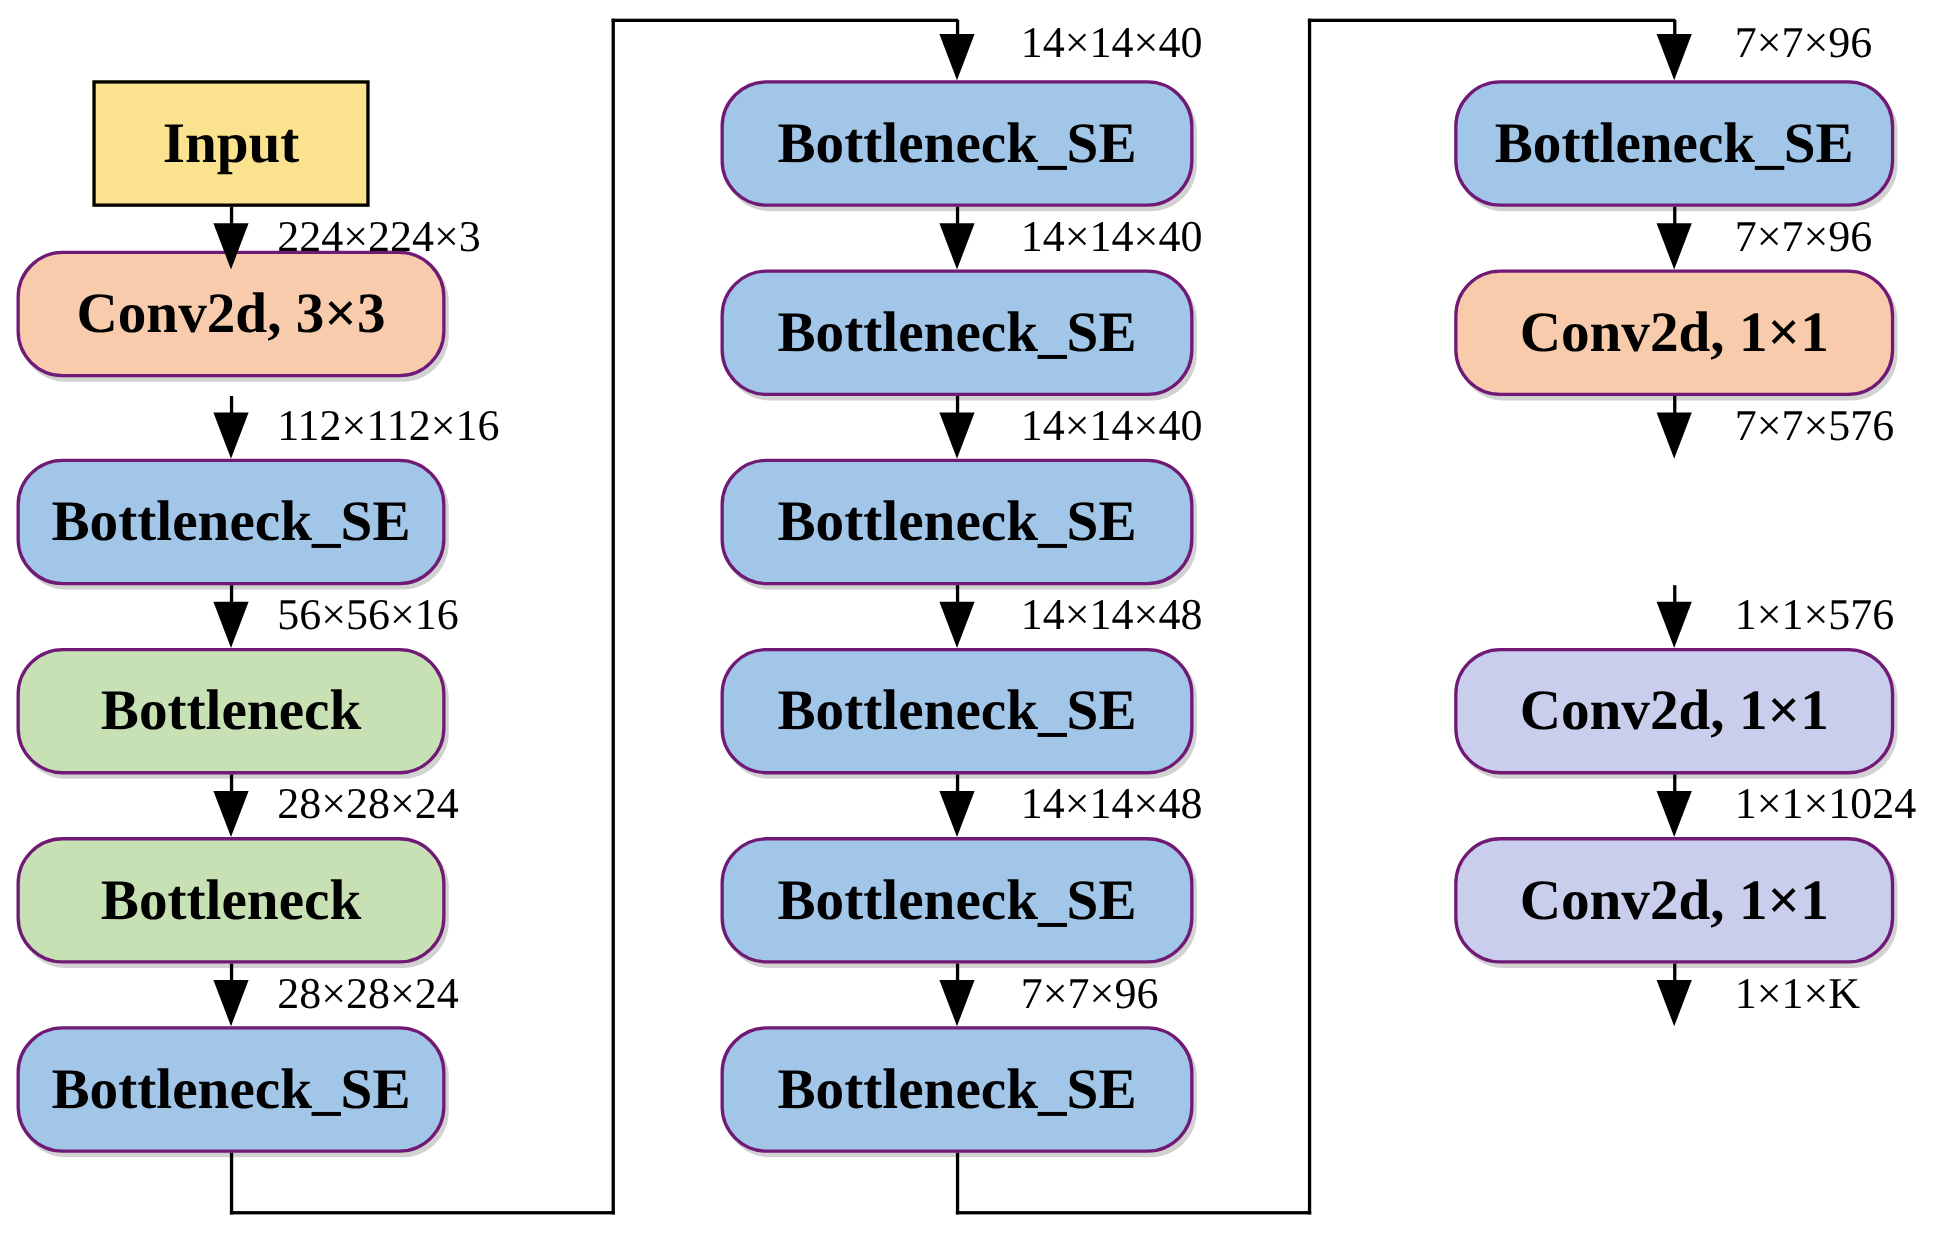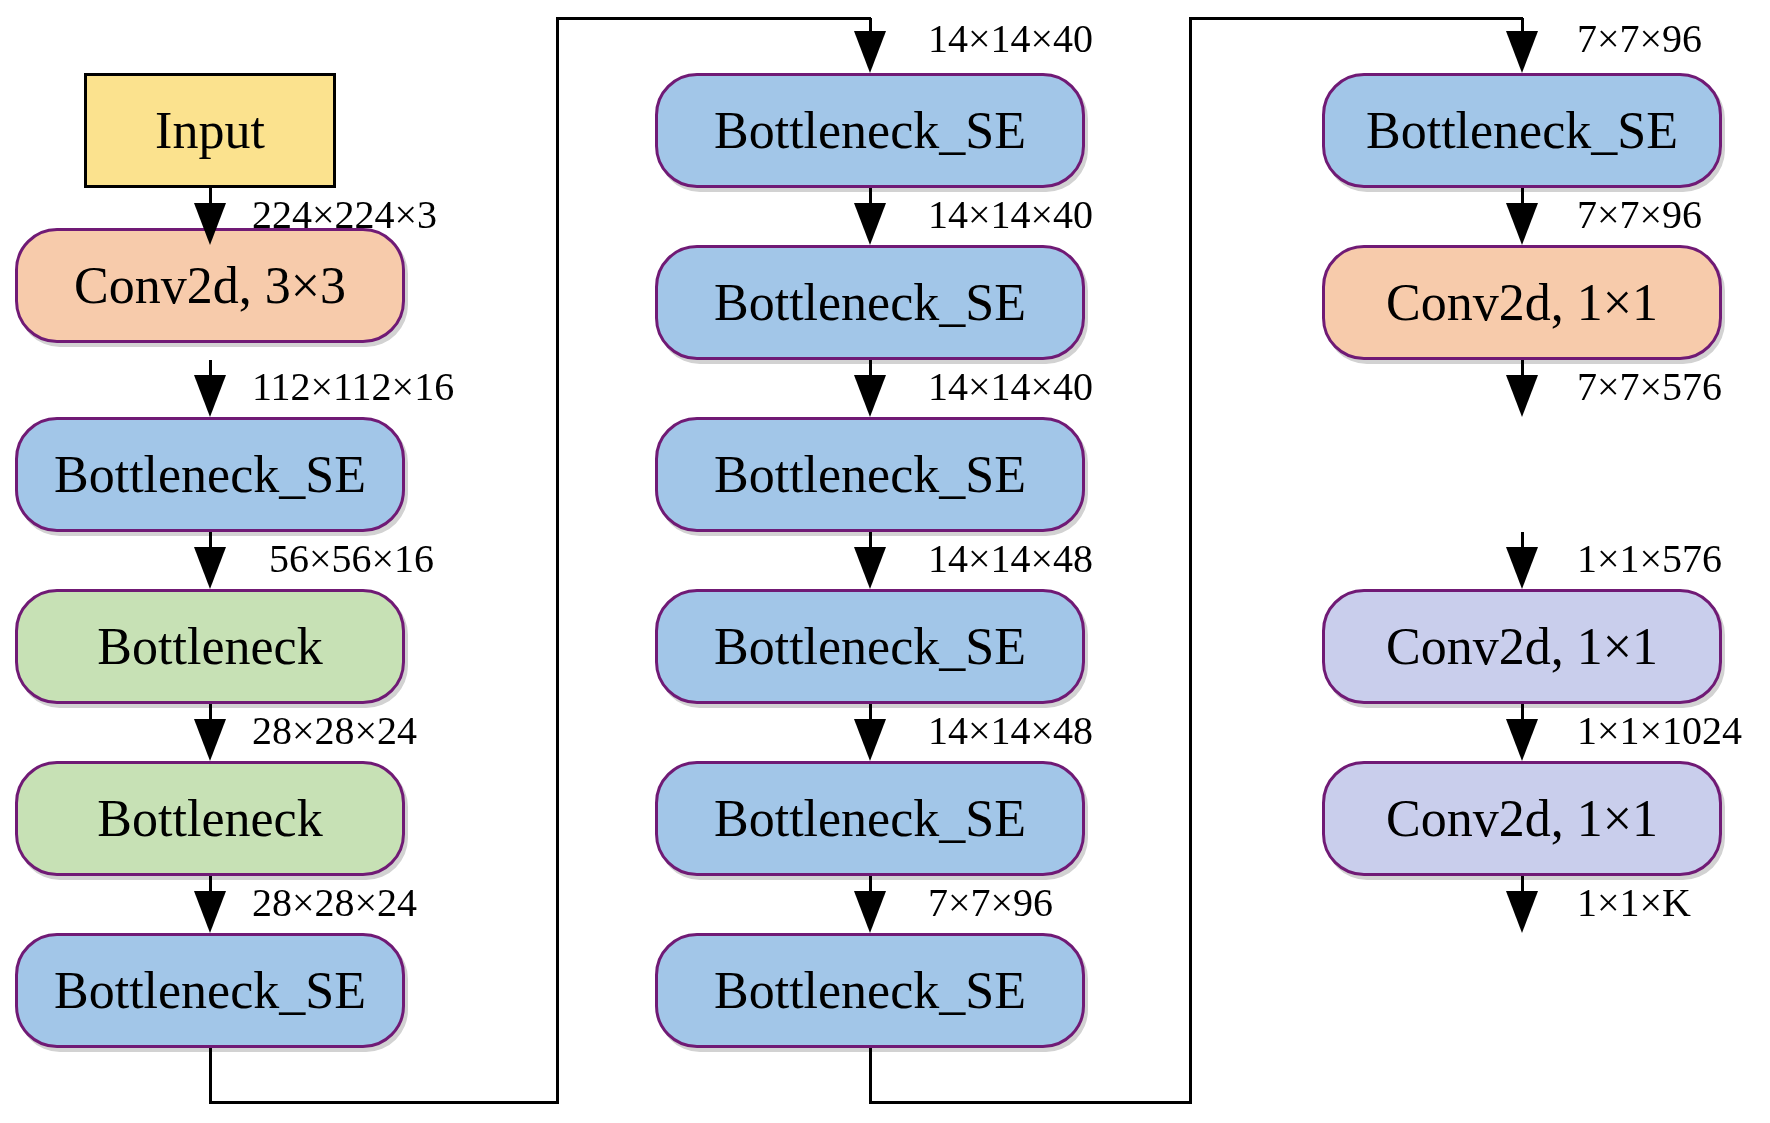--- a/index.html
+++ b/index.html
@@ -3,21 +3,21 @@
 <meta charset="utf-8">
 <style>
   html,body{margin:0;padding:0;background:#ffffff;}
   #canvas{
     position:relative;width:1770px;height:1123px;background:#ffffff;overflow:hidden;
     font-family:"Liberation Serif","DejaVu Serif",serif;color:#000;
   }
   .block{
     position:absolute;height:115px;box-sizing:border-box;
     display:flex;align-items:center;justify-content:center;
-    font-size:52px;line-height:1;white-space:nowrap;
+    font-size:52px;line-height:1;white-space:nowrap;font-weight:bold;
   }
   .rounded{border:3px solid #701a75;border-radius:42px;box-shadow:3px 4px 0 #d2d2d2;}
   .io{background:var(--io-fill);border:3px solid #000;}
   .conv{background:var(--conv-fill);}
   .se{background:var(--se-fill);}
   .bottleneck{background:var(--bottleneck-fill);}
   .pool{background:var(--pool-fill);}
   .fc{background:var(--fc-fill);}
   .dim{position:absolute;font-size:40px;line-height:46px;white-space:nowrap;}
   .line{position:absolute;background:#000;}
@@ -44,21 +44,21 @@
   <div class="head" style="left:194px;top:375px"></div>
   <div class="stem" style="left:209px;top:532px;height:18px"></div>
   <div class="head" style="left:194px;top:547px"></div>
   <div class="stem" style="left:209px;top:704px;height:18px"></div>
   <div class="head" style="left:194px;top:719px"></div>
   <div class="stem" style="left:209px;top:876px;height:18px"></div>
   <div class="head" style="left:194px;top:891px"></div>
 
   <div class="dim" style="left:252px;top:192px">224×224×3</div>
   <div class="dim" style="left:252px;top:364px">112×112×16</div>
-  <div class="dim" style="left:269px;top:536px">56×56×16</div>
+  <div class="dim" style="left:252px;top:536px">56×56×16</div>
   <div class="dim" style="left:252px;top:708px">28×28×24</div>
   <div class="dim" style="left:252px;top:880px">28×28×24</div>
 
   <div class="line" style="left:209px;top:1048px;width:3px;height:56px"></div>
   <div class="line" style="left:209px;top:1101px;width:350px;height:3px"></div>
   <div class="line" style="left:556px;top:17px;width:3px;height:1087px"></div>
   <div class="line" style="left:556px;top:17px;width:315px;height:3px"></div>
   <div class="stem" style="left:869px;top:18px;height:15px"></div>
   <div class="head" style="left:854px;top:31px"></div>
 

